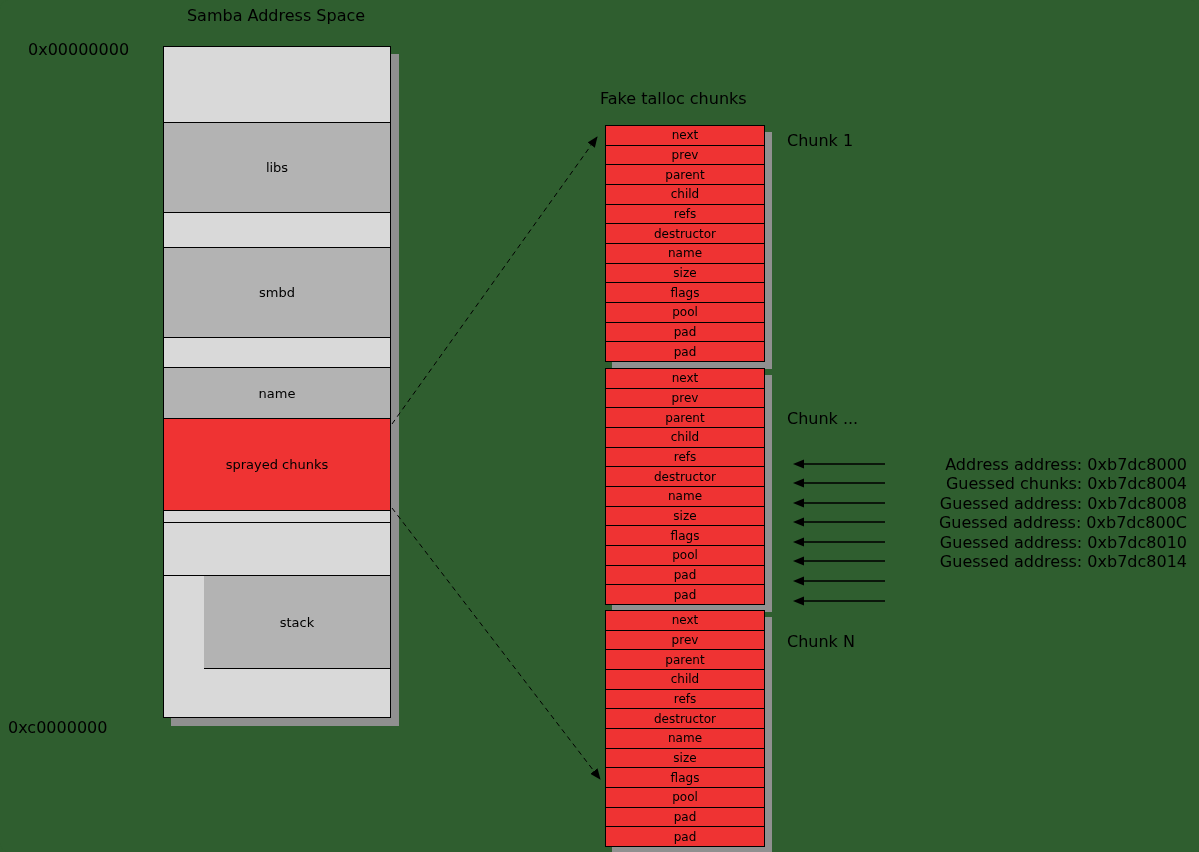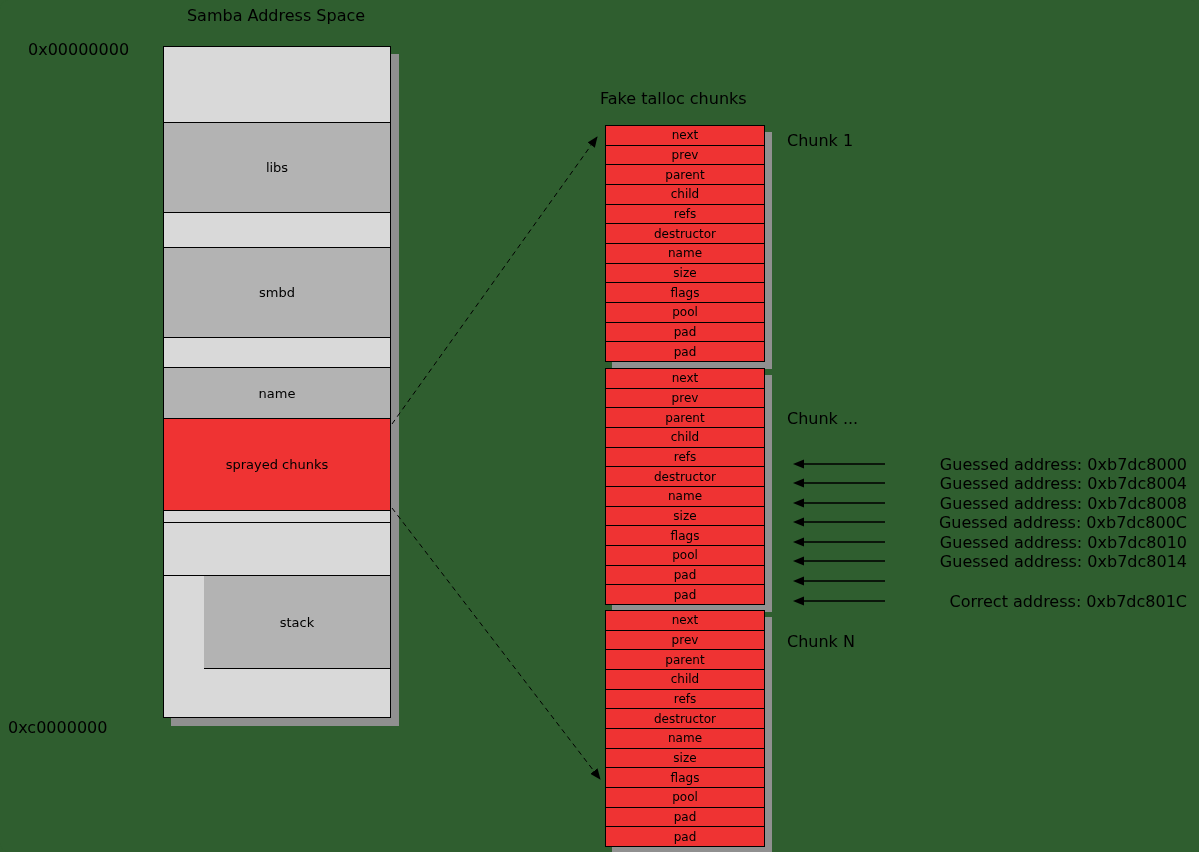--- a/index.html
+++ b/index.html
@@ -186,28 +186,28 @@
         <div class="chunk-row">pad</div>
       </div>
       <div class="chunk-label" style="top: 632px;">Chunk N</div>
     </div>
   <div id="addresses-layer">
       <div class="addr-row" style="top: 454px;">
         <svg class="arrow-svg" width="92" height="12">
           <line x1="92" y1="6" x2="9" y2="6" stroke="#000" stroke-width="1.4"></line>
           <polygon points="0,6 11,1.5 11,10.5" fill="#000"></polygon>
         </svg>
-        <span class="addr-text">Guessed address: 0xb7dc8000</span>
+        <span class="addr-text">Address address: 0xb7dc8000</span>
       </div>
       <div class="addr-row" style="top: 473px;">
         <svg class="arrow-svg" width="92" height="12">
           <line x1="92" y1="6" x2="9" y2="6" stroke="#000" stroke-width="1.4"></line>
           <polygon points="0,6 11,1.5 11,10.5" fill="#000"></polygon>
         </svg>
-        <span class="addr-text">Guessed address: 0xb7dc8004</span>
+        <span class="addr-text">Guessed chunks: 0xb7dc8004</span>
       </div>
       <div class="addr-row" style="top: 493px;">
         <svg class="arrow-svg" width="92" height="12">
           <line x1="92" y1="6" x2="9" y2="6" stroke="#000" stroke-width="1.4"></line>
           <polygon points="0,6 11,1.5 11,10.5" fill="#000"></polygon>
         </svg>
         <span class="addr-text">Guessed address: 0xb7dc8008</span>
       </div>
       <div class="addr-row" style="top: 512px; gap: 20px;">
         <svg class="arrow-svg" width="92" height="12">
@@ -234,21 +234,20 @@
         <svg class="arrow-svg" width="92" height="12">
           <line x1="92" y1="6" x2="9" y2="6" stroke="#000" stroke-width="1.4"></line>
           <polygon points="0,6 11,1.5 11,10.5" fill="#000"></polygon>
         </svg>
       </div>
       <div class="addr-row" style="top: 591px;">
         <svg class="arrow-svg" width="92" height="12">
           <line x1="92" y1="6" x2="9" y2="6" stroke="#000" stroke-width="1.4"></line>
           <polygon points="0,6 11,1.5 11,10.5" fill="#000"></polygon>
         </svg>
-        <span class="addr-text">Correct address: 0xb7dc801C</span>
       </div>
     </div>
 
   <svg id="connector-layer" width="1199" height="852" viewBox="0 0 1199 852" xmlns="http://www.w3.org/2000/svg">
     <defs>
       <marker id="arrowhead" markerWidth="11" markerHeight="9" refX="10" refY="4.5" orient="auto">
         <path d="M0,0 L11,4.5 L0,9 z" fill="#000"></path>
       </marker>
     </defs>
     <line x1="392" y1="424" x2="597" y2="137" stroke="#000" stroke-width="1" stroke-dasharray="5,4" marker-end="url(#arrowhead)"></line>

